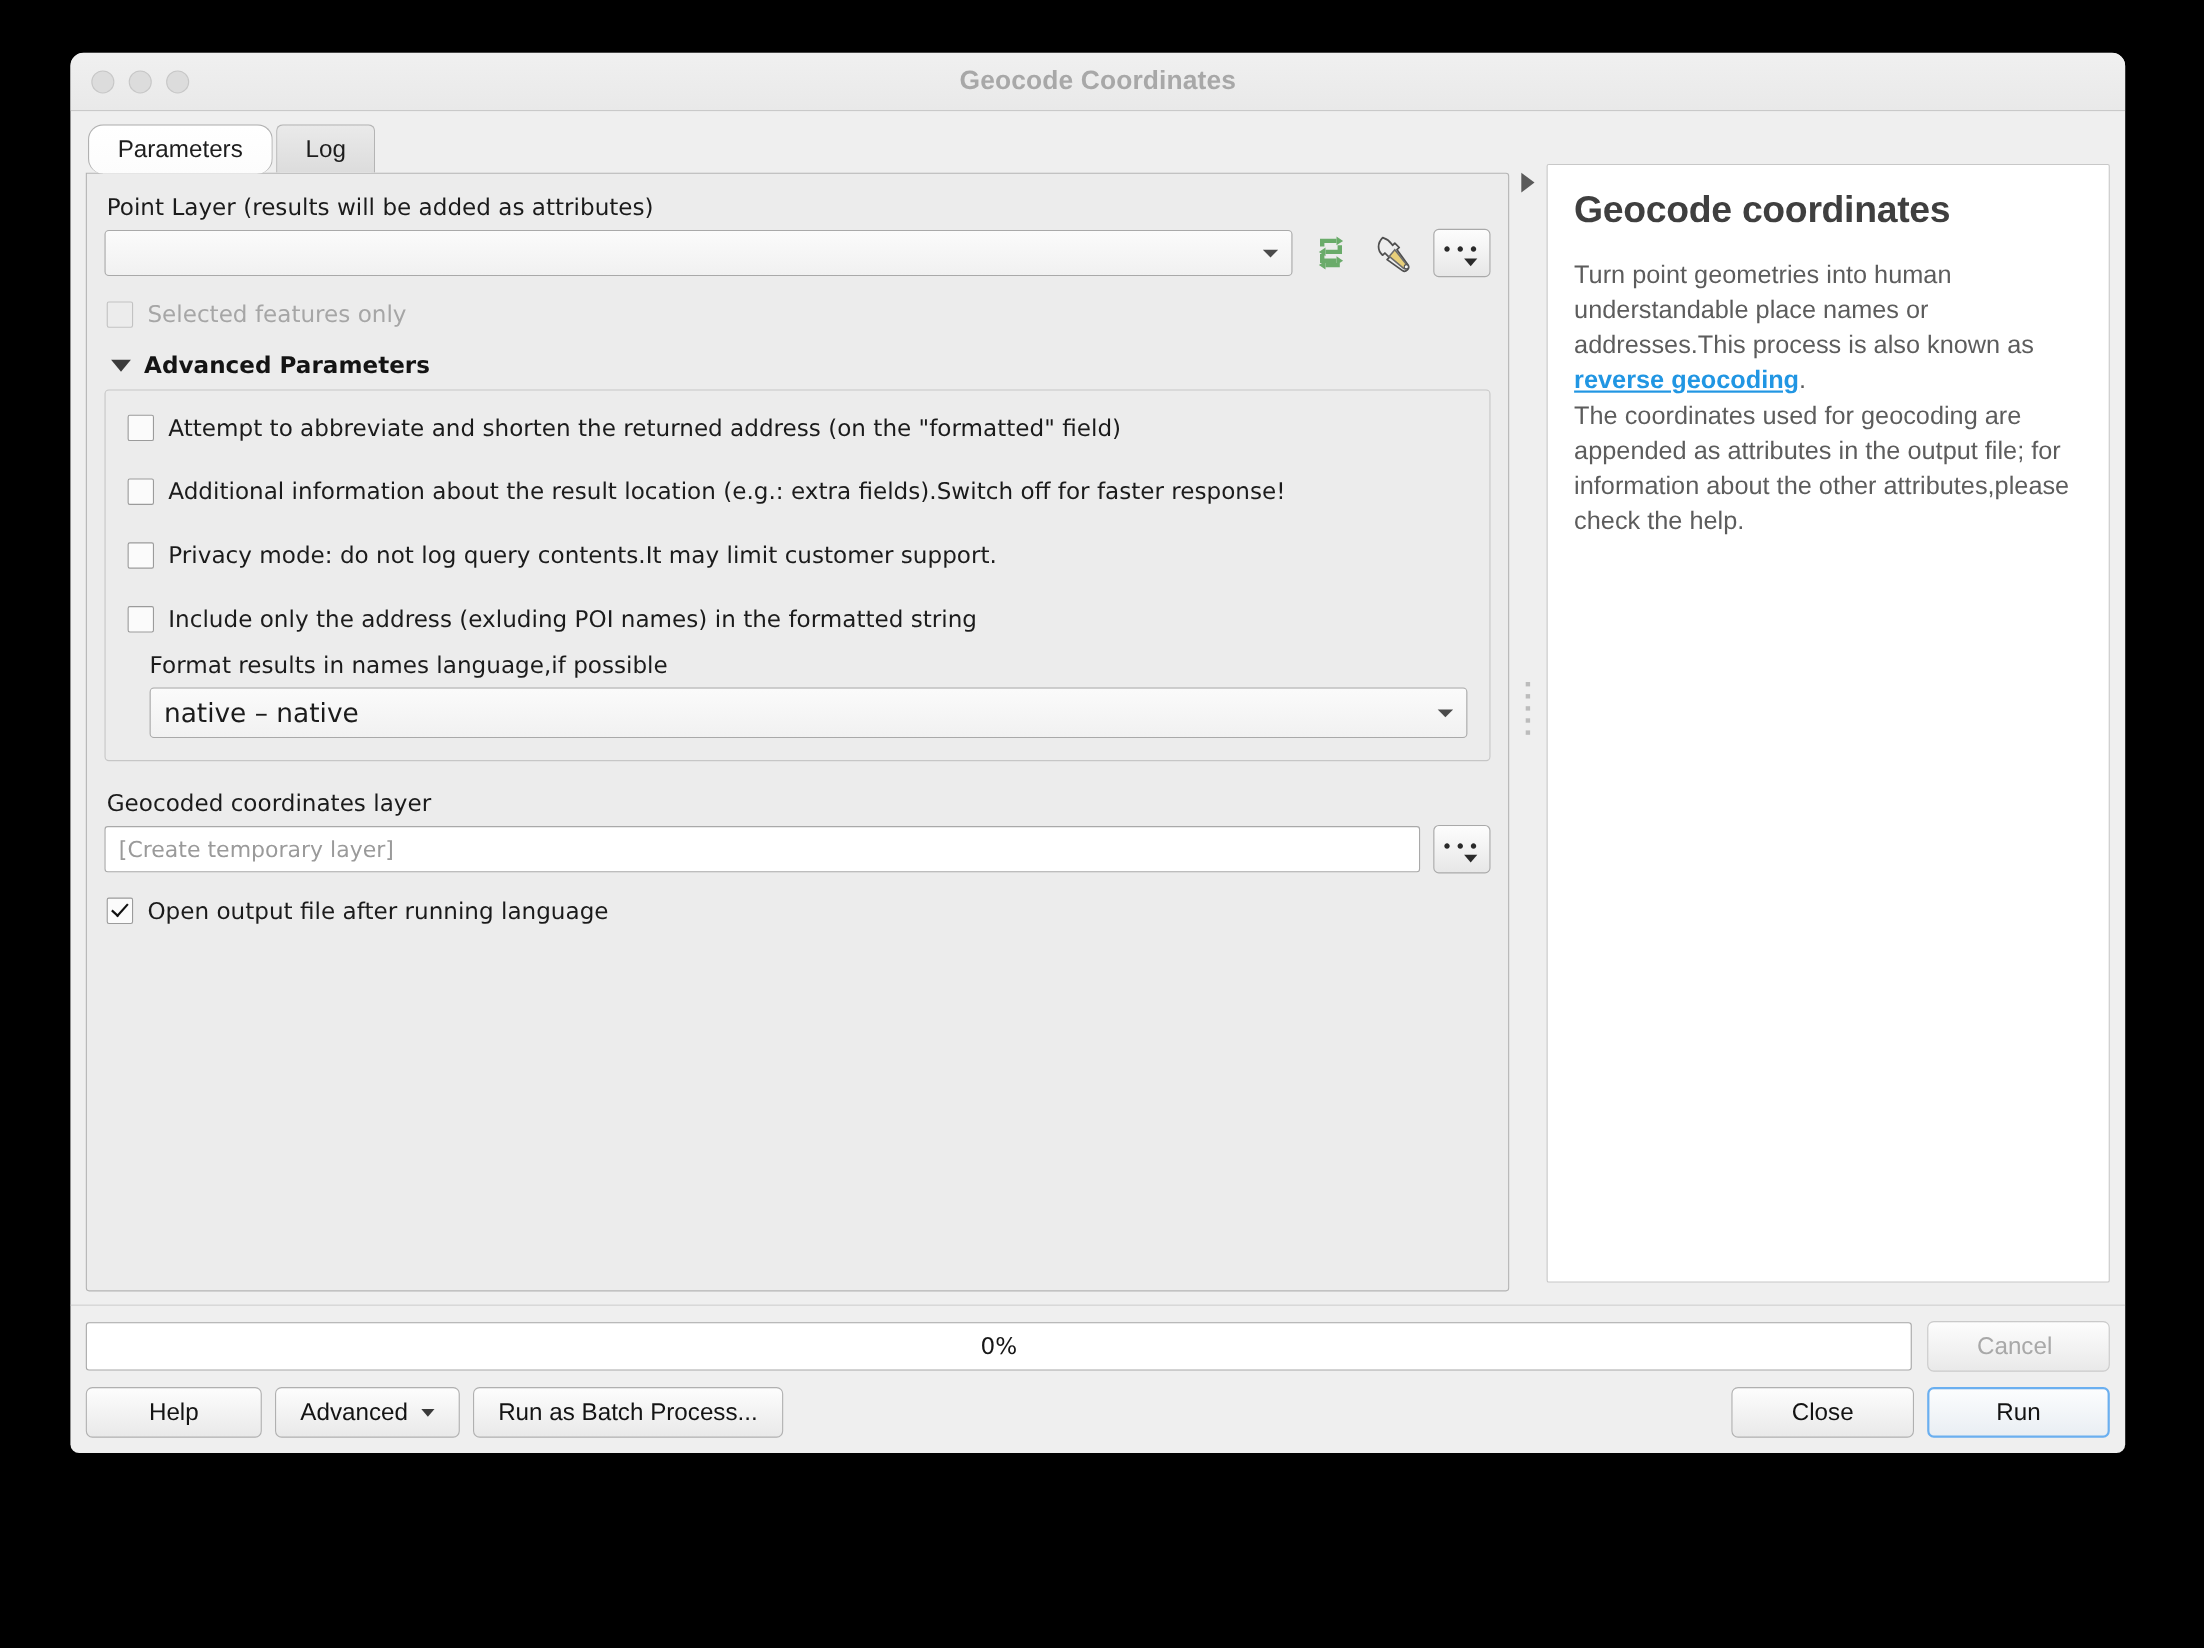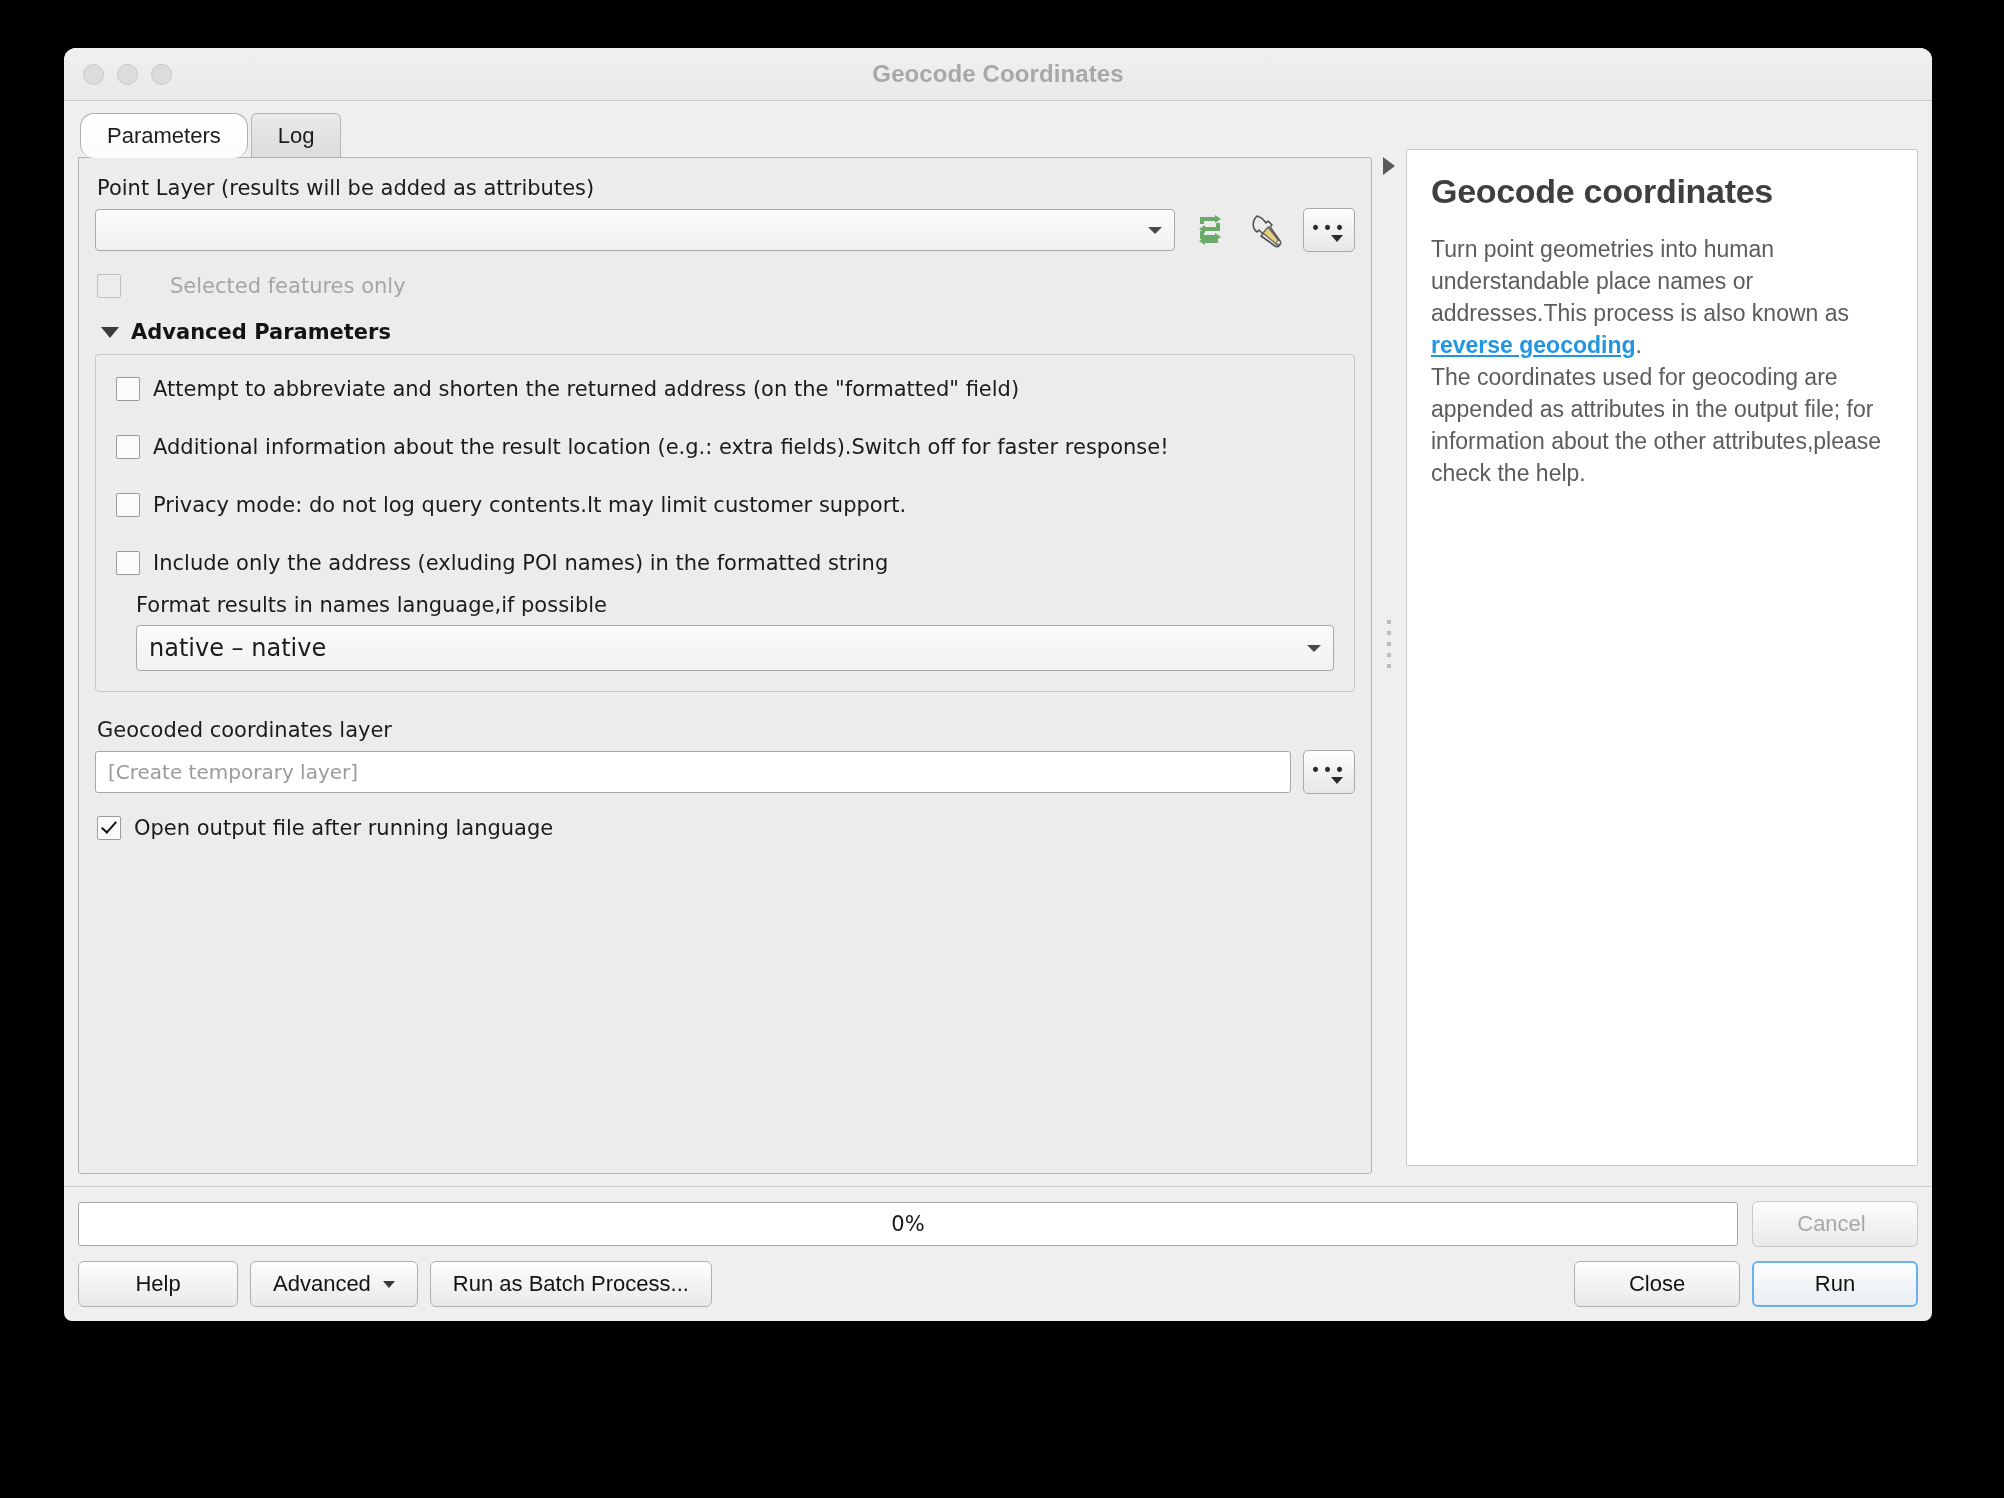--- a/index.html
+++ b/index.html
@@ -503,21 +503,21 @@
               <circle cx="29.5" cy="31.5" r="1.9" fill="#f5f5f5" stroke="#555" stroke-width="1"></circle>
             </svg>
           </div>
 
           <div class="dots-btn">
             <span class="d">•••</span>
             <span class="tri"></span>
           </div>
         </div>
 
-        <div class="cbrow" style="margin-top:22px;margin-left:2px;gap:36px;">
+        <div class="cbrow" style="margin-top:22px;margin-left:2px;">
           <span class="cbox disabled"></span>
           <span class="cblabel disabled">Selected features only</span>
         </div>
 
         <div id="adv-header">
           <span class="tri"></span>
           <span class="t">Advanced Parameters</span>
         </div>
 
         <div id="adv-group">

